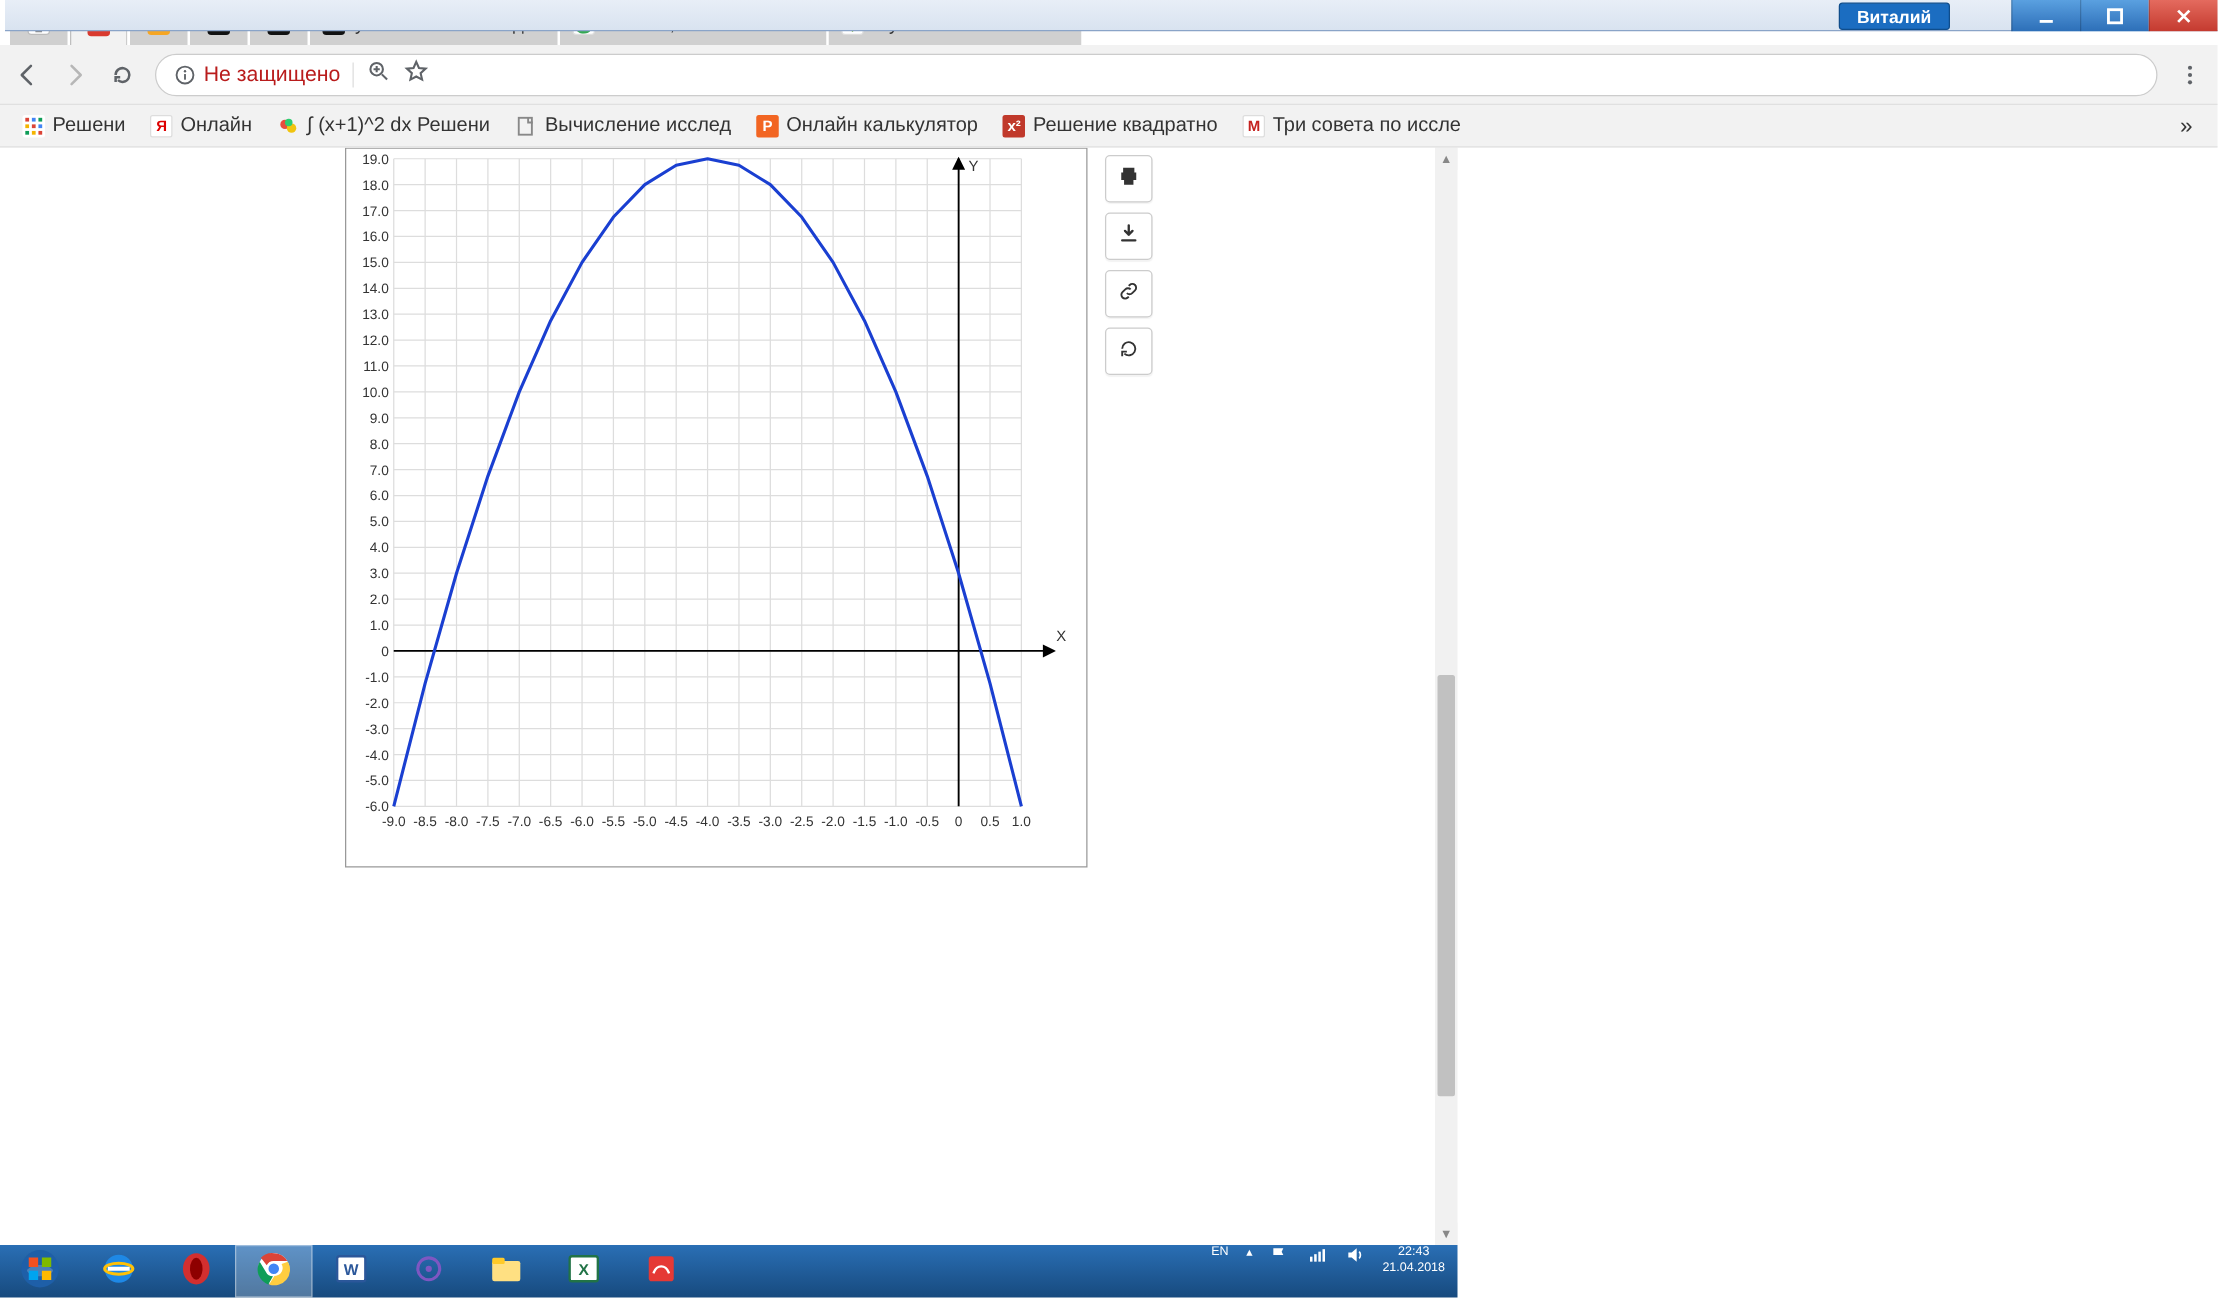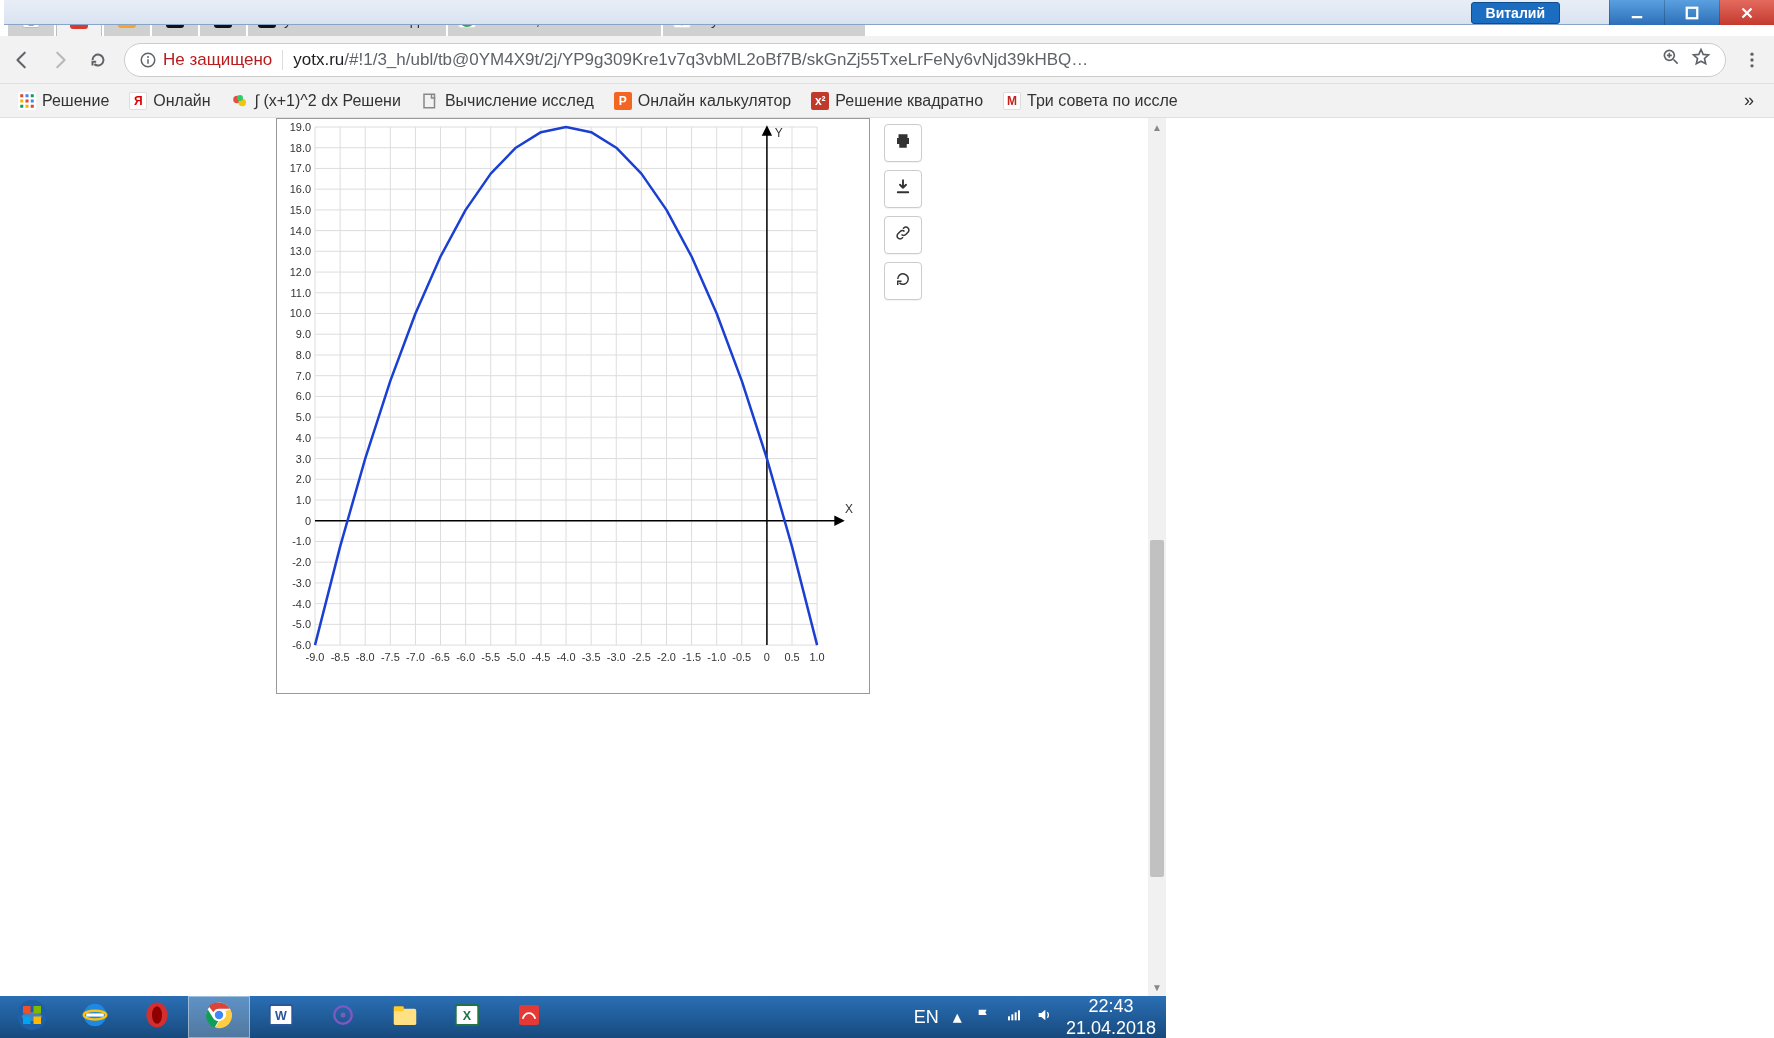--- a/index.html
+++ b/index.html
@@ -59,21 +59,21 @@
   .side-actions { position: absolute; left: 884px; top: 6px; display: flex; flex-direction: column; gap: 8px; }
   .side-btn { width: 38px; height: 38px; border: 1px solid #ccc; border-radius: 4px; background: #fff; display: flex; align-items: center; justify-content: center; color: #333; box-shadow: 0 1px 1px rgba(0,0,0,.05); }
   .side-btn svg { width: 18px; height: 18px; fill: #333; }
 
   
   .taskbar { position: absolute; left: 0; right: 608px; bottom: 0; top: auto; height: 42px; background: linear-gradient(#2a6fb5,#174a7e); display: flex; align-items: center; z-index: 60; }
   .tb-left { display: flex; align-items: center; height: 100%; }
   .tb-btn { width: 62px; height: 100%; display: flex; align-items: center; justify-content: center; }
   .tb-btn.start { width: 64px; }
   .tb-btn.active-app { background: rgba(255,255,255,.25); box-shadow: inset 0 0 0 1px rgba(255,255,255,.4); }
-  .tb-right { margin-left: auto; display: flex; align-items: center; gap: 14px; padding: 0 10px; color: #fff; font-size: 18px; height: 100%; }
+  .tb-right { margin-left: auto; display: flex; align-items: flex-start; gap: 14px; padding: 0 10px; color: #fff; font-size: 10px; height: 100%; }
   .tb-clock { text-align: center; line-height: 1.25; }
   .tb-below { position: absolute; left: 1166px; right: 0; bottom: 0; height: 42px; background: #fff; }
 
   
   .fi-doc { background:#fff; border:1px solid #bbb; color:#888; }
   .fi-red { background:#d93a2f; color:#fff; }
   .fi-sun { background:#f6a623; color:#fff; border-radius:50%; }
   .fi-black { background:#111; color:#fff; }
   .fi-google { background:#fff; border:1px solid #ddd; }
   .fi-wiki { background:#fff; border:1px solid #ddd; }
@@ -172,23 +172,20 @@
   <div class="omnibox">
     <span class="secure">
       <svg viewBox="0 0 24 24" width="18" height="18">
           <circle cx="12" cy="12" r="9" fill="none" stroke="#5f6368" stroke-width="2"></circle>
           <circle cx="12" cy="8" r="1.3" fill="#5f6368"></circle>
           <rect x="11" y="11" width="2" height="6" fill="#5f6368"></rect>
         </svg>
       <span>Не защищено</span>
     </span>
     <span class="divider"></span>
-    <span class="url">
-      <span class="host">yotx.ru</span><span class="path">/#!1/3_h/ubl/tb@0YM4X9t/2j/YP9g309Kre1v7q3vbML2oBf7B/skGnZj55TxeLrFeNy6vNjd39kHBQ…</span>
-    </span>
     <span>
       <svg viewBox="0 0 24 24" width="20" height="20">
           <circle cx="10" cy="10" r="6" fill="none" stroke="#5f6368" stroke-width="2"></circle>
           <path d="M15 15l5 5" stroke="#5f6368" stroke-width="2"></path>
           <path d="M7 10h6M10 7v6" stroke="#5f6368" stroke-width="2"></path>
         </svg>
     </span>
     <span>
       <svg viewBox="0 0 24 24" width="20" height="20">
           <path d="M12 3l2.6 5.9 6.4.6-4.8 4.3 1.4 6.2L12 17l-5.6 3 1.4-6.2L3 9.5l6.4-.6z" fill="none" stroke="#5f6368" stroke-width="2"></path>
@@ -215,21 +212,21 @@
           <rect x="10" y="3" width="4" height="4" fill="#4285f4"></rect>
           <rect x="17" y="3" width="4" height="4" fill="#0f9d58"></rect>
           <rect x="3" y="10" width="4" height="4" fill="#f4b400"></rect>
           <rect x="10" y="10" width="4" height="4" fill="#db4437"></rect>
           <rect x="17" y="10" width="4" height="4" fill="#4285f4"></rect>
           <rect x="3" y="17" width="4" height="4" fill="#0f9d58"></rect>
           <rect x="10" y="17" width="4" height="4" fill="#f4b400"></rect>
           <rect x="17" y="17" width="4" height="4" fill="#db4437"></rect>
         </svg>
       </span>
-      <span>Решение</span>
+      <span>Решени</span>
     </div>
     <div class="bm">
       <span class="favicon fi-yandex">Я</span>
       <span>Онлайн</span>
     </div>
     <div class="bm">
       <span class="favicon">
         <svg width="18" height="18" viewBox="0 0 24 24">
           <circle cx="8" cy="10" r="5" fill="#e74c3c"></circle>
           <circle cx="15" cy="14" r="5" fill="#f1c40f"></circle>

